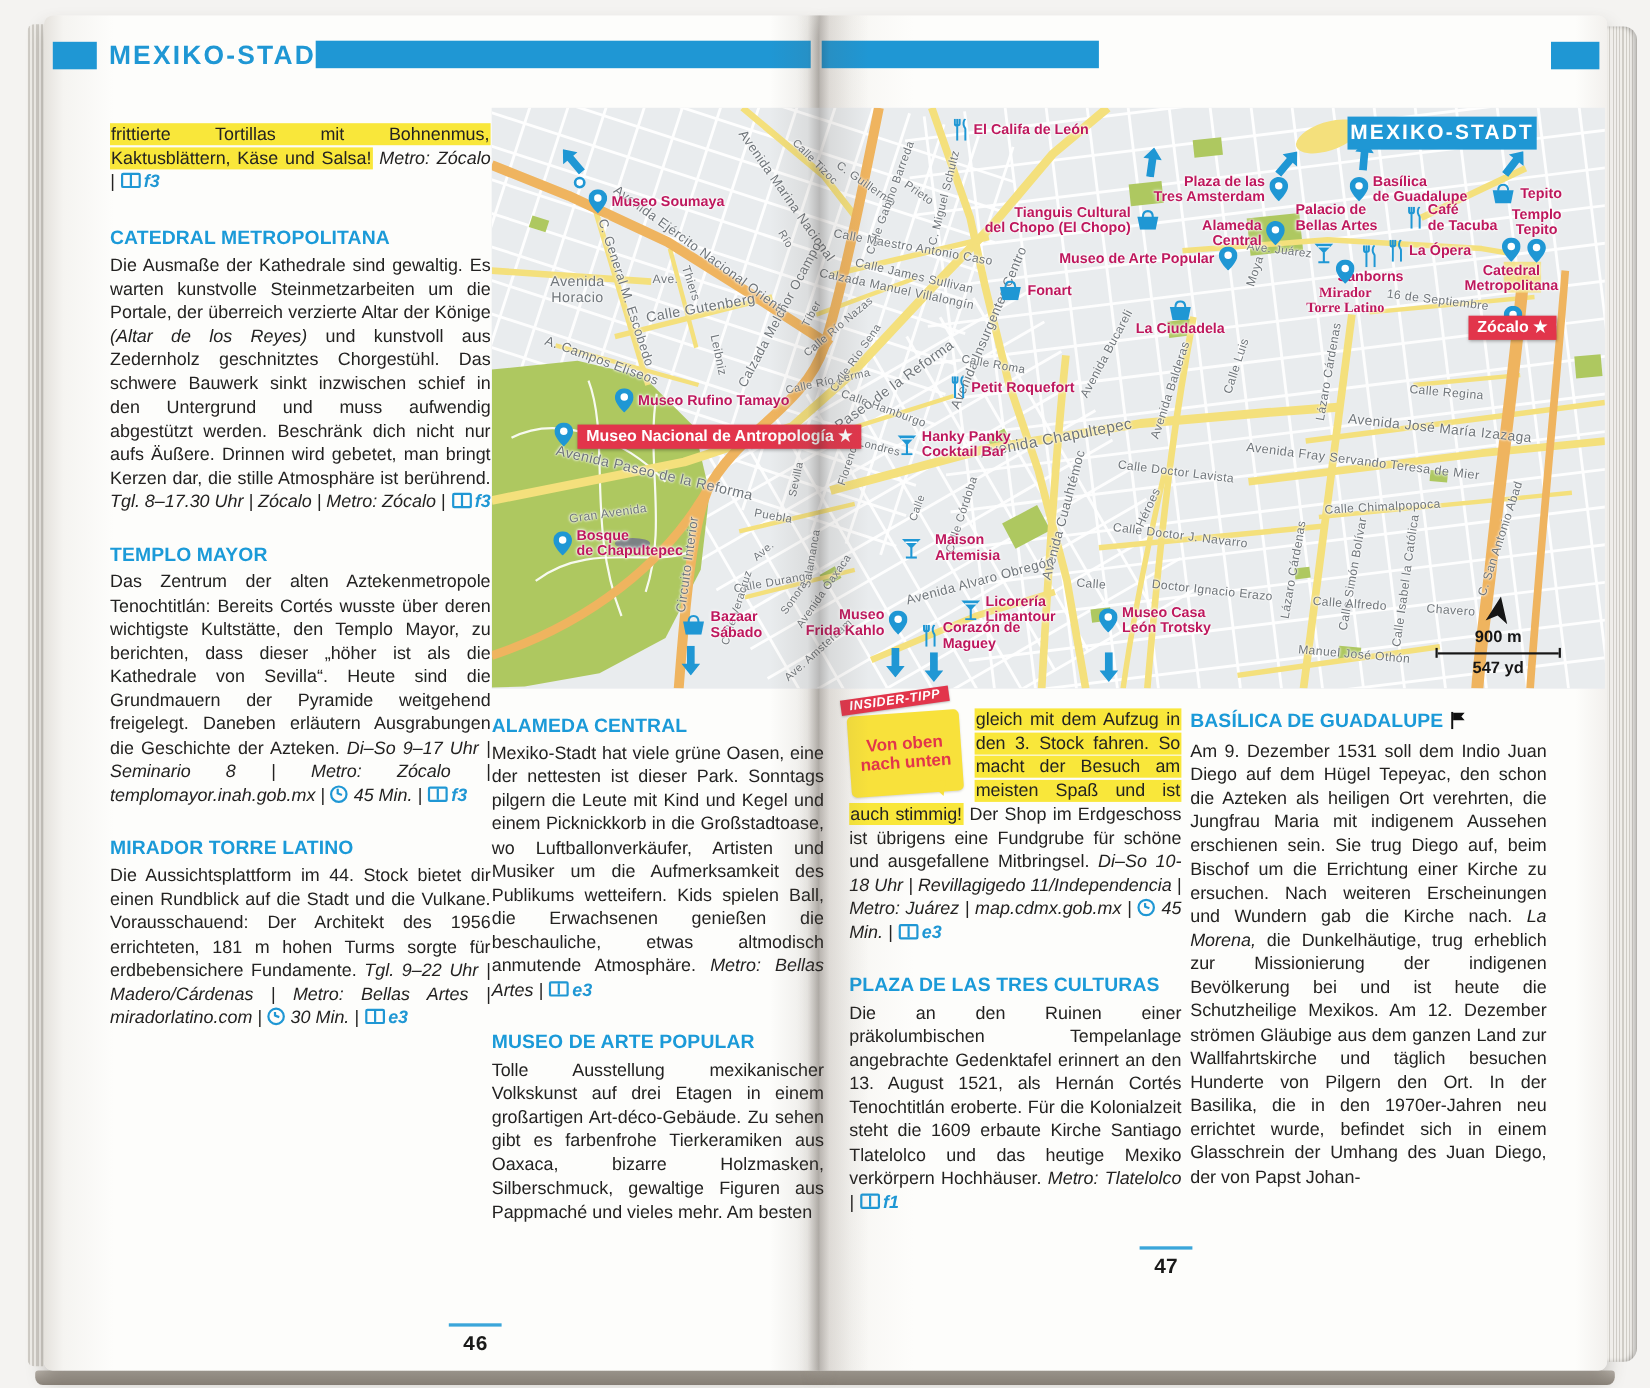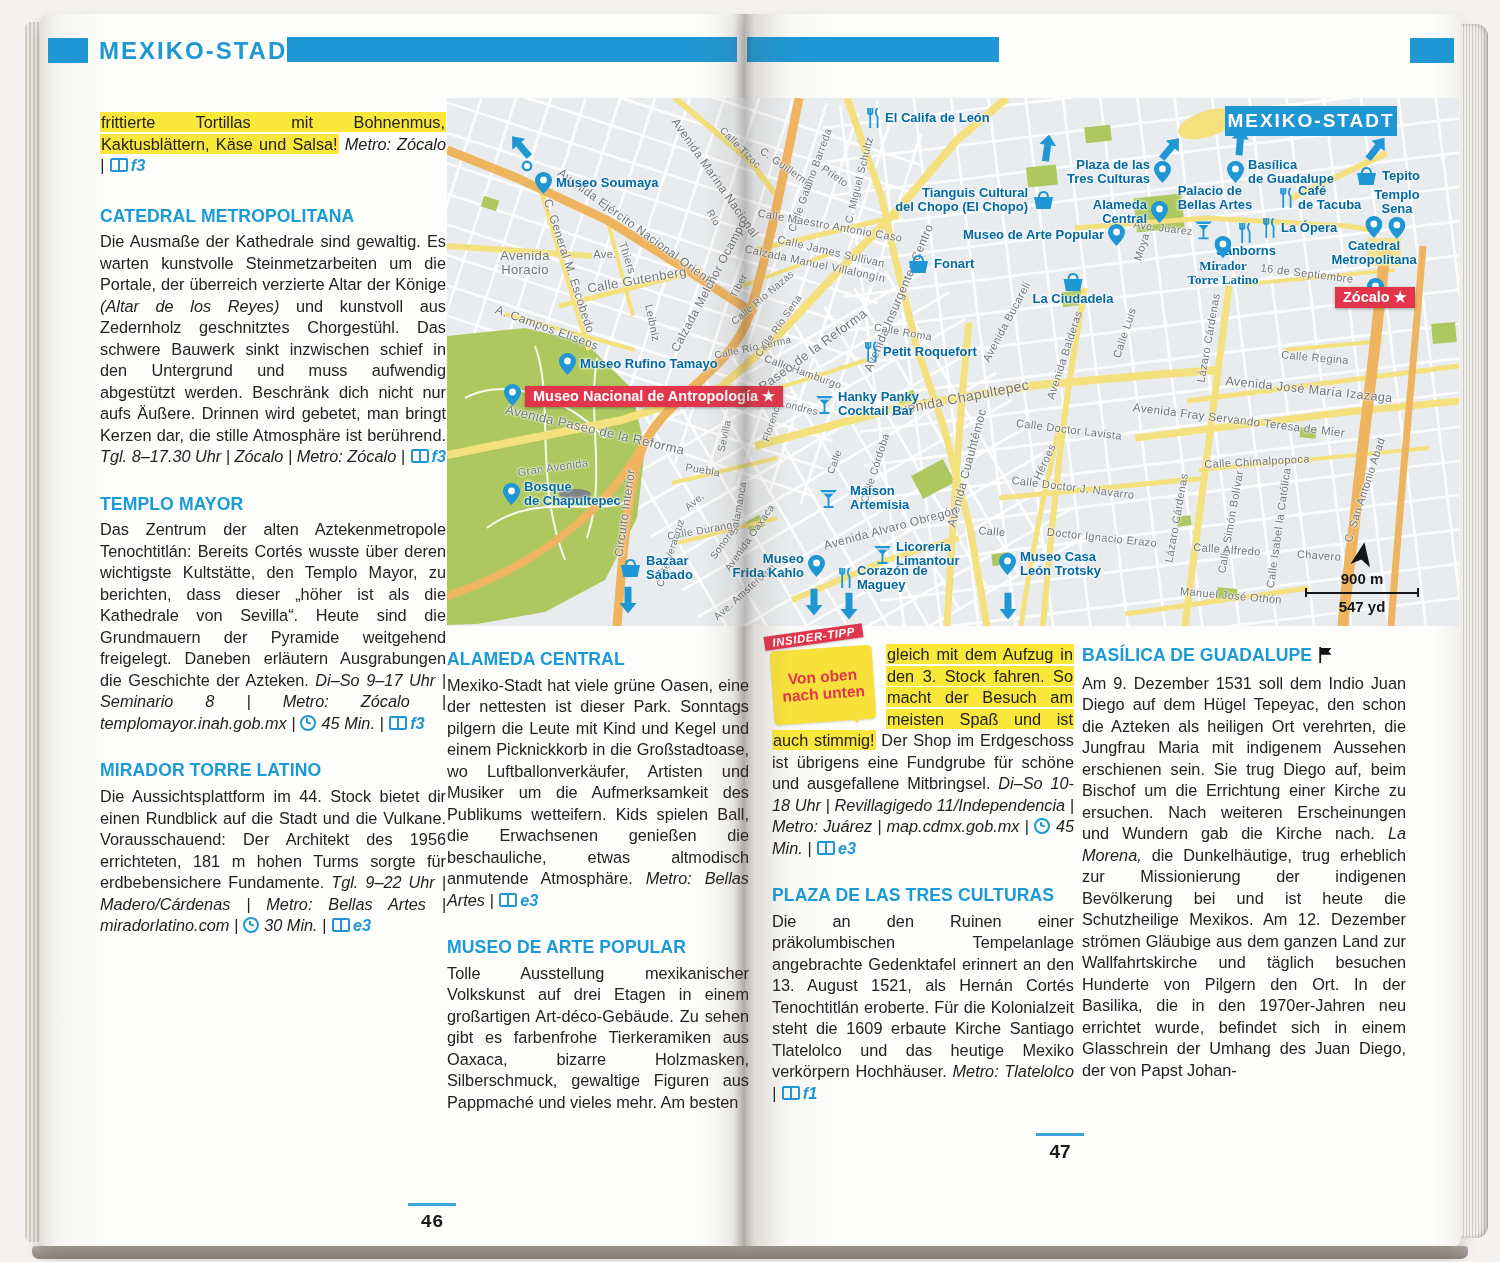--- a/index.html
+++ b/index.html
@@ -55,21 +55,21 @@
     white-space:pre-line;position:relative;box-shadow:0 1px 2px rgba(0,0,0,.15);}
   .tip-bubble::after{content:"";position:absolute;bottom:-13px;right:16px;width:0;height:0;
     border:9px solid transparent;border-top:14px solid #f8e13b;border-right-width:3px;border-left-width:13px;}
   .flag{margin-left:7px;display:inline-block;vertical-align:-2px;}
   
   .map{position:absolute;left:447px;top:98px;width:1012px;height:528px;overflow:hidden;z-index:5;background:#e9ecee;}
   .map svg.base{position:absolute;left:0;top:0;}
   .street{position:absolute;color:#6f757a;letter-spacing:.4px;white-space:pre;text-align:center;
     line-height:1.05;z-index:3;text-shadow:0 0 2px rgba(255,255,255,.95),0 0 2px rgba(255,255,255,.95),0 0 3px rgba(255,255,255,.85);}
   .poi{position:absolute;display:flex;align-items:center;gap:4px;z-index:5;}
-  .poi-label{font-weight:bold;font-size:13px;line-height:1.08;color:#0369a1;white-space:pre-line;
+  .poi-label{font-weight:bold;font-size:13px;line-height:1.08;color:#be185d;white-space:pre-line;
     text-shadow:0 0 2px #fff,0 0 2px #fff,0 0 4px #fff;}
   .poi-col,.poi-col-rev{flex-direction:column;gap:1px;}
   .poi-col .poi-label,.poi-col-rev .poi-label{text-align:center;}
   .poi-row-rev .poi-label{text-align:right;}
   .map-arrow{position:absolute;z-index:4;}
   .landmark{position:absolute;background:#e2354b;color:#fff;font-weight:bold;font-size:14.5px;
     padding:2px 8px 3px;white-space:nowrap;z-index:6;box-shadow:0 1px 3px rgba(0,0,0,.35);}
   .map-badge{position:absolute;left:778px;top:8px;width:172px;height:30px;background:#1f97d4;color:#fff;
     font-weight:bold;font-size:19px;line-height:30px;text-align:center;letter-spacing:2px;z-index:6;}
   .scale{position:absolute;left:858px;top:444px;width:114px;text-align:center;z-index:6;color:#161616;}
@@ -294,21 +294,21 @@
         <span style="display: flex;">
           <svg width="23" height="18" viewBox="0 0 23 18">
             <path d="M2 6h19l-2.4 12H4.4z" fill="#1f97d4"></path>
             <path d="M7 6.5C7 2.6 8.6 1 11.5 1s4.5 1.6 4.5 5.5" fill="none" stroke="#1f97d4" stroke-width="1.9"></path>
           </svg>
         </span>
         <span class="poi-label">Fonart</span>
       </div>
       <div class="poi poi-row-rev" style="right: 288px; top: 74px; transform: translateY(-50%);">
         <span class="poi-label">Plaza de las
-Tres Culturas</span>
+Tres Amsterdam</span>
         <span style="display: flex;">
           <svg width="17" height="22" viewBox="0 0 17 22">
             <path d="M8.5 0C3.8 0 0 3.7 0 8.3 0 14 8.5 22 8.5 22S17 14 17 8.3C17 3.7 13.2 0 8.5 0z" fill="#1f97d4"></path>
             <circle cx="8.5" cy="8" r="3.4" fill="#fff"></circle>
           </svg>
         </span>
       </div>
       <div class="poi poi-row" style="left: 780px; top: 74px; transform: translateY(-50%);">
         <span style="display: flex;">
           <svg width="17" height="22" viewBox="0 0 17 22">
@@ -323,21 +323,21 @@
         <span style="display: flex;">
           <svg width="23" height="18" viewBox="0 0 23 18">
             <path d="M2 6h19l-2.4 12H4.4z" fill="#1f97d4"></path>
             <path d="M7 6.5C7 2.6 8.6 1 11.5 1s4.5 1.6 4.5 5.5" fill="none" stroke="#1f97d4" stroke-width="1.9"></path>
           </svg>
         </span>
         <span class="poi-label">Tepito</span>
       </div>
       <div class="poi poi-col-rev" style="left: 950px; top: 141px; transform: translate(-50%, -100%);">
         <span class="poi-label">Templo
-Sena</span>
+Tepito</span>
         <span style="display: flex;">
           <svg width="17" height="22" viewBox="0 0 17 22">
             <path d="M8.5 0C3.8 0 0 3.7 0 8.3 0 14 8.5 22 8.5 22S17 14 17 8.3C17 3.7 13.2 0 8.5 0z" fill="#1f97d4"></path>
             <circle cx="8.5" cy="8" r="3.4" fill="#fff"></circle>
           </svg>
         </span>
       </div>
       <div class="poi poi-row" style="left: 833px; top: 100px; transform: translateY(-50%);">
         <span style="display: flex;">
           <svg width="14" height="20" viewBox="0 0 14 20">

